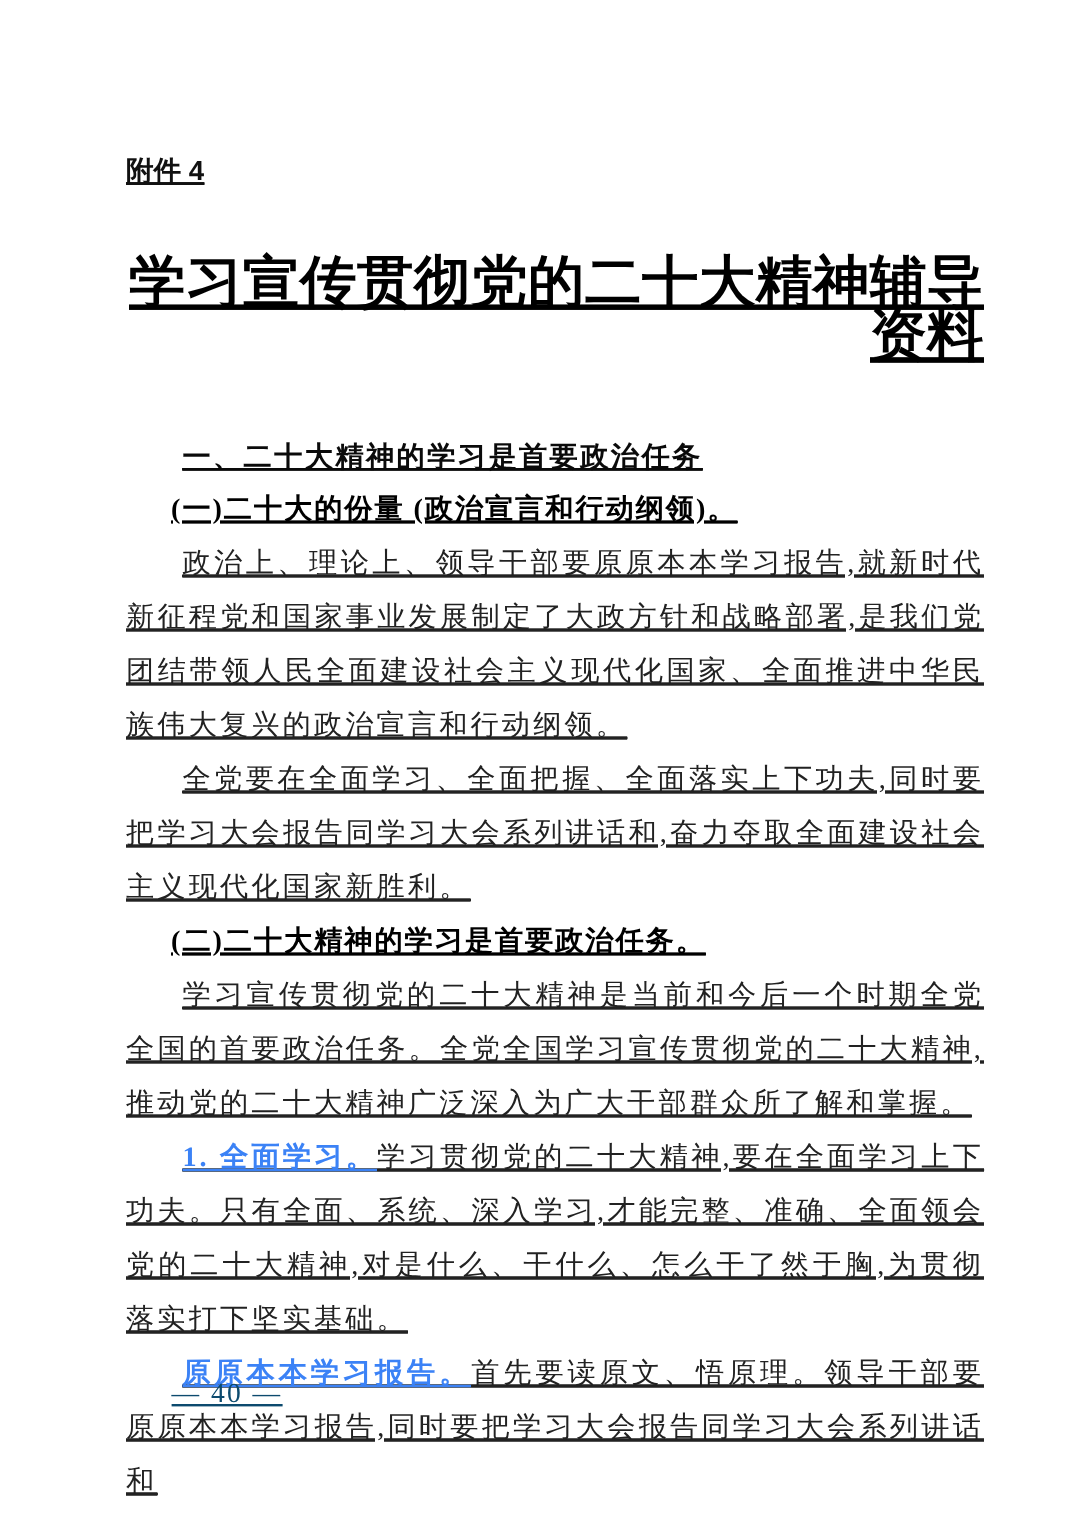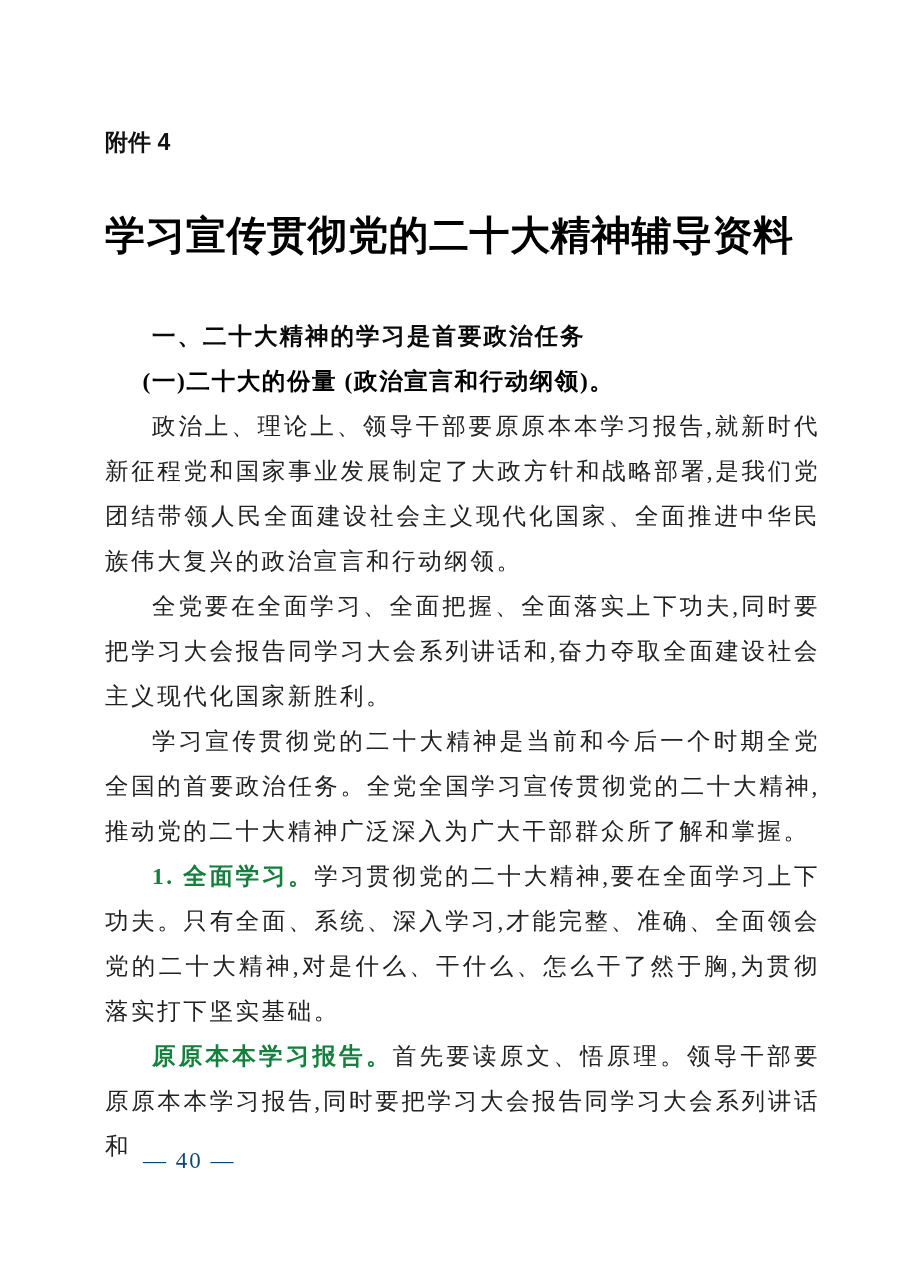--- a/index.html
+++ b/index.html
@@ -1,15 +1,15 @@
 <!DOCTYPE html>
 <html><head>
 <meta charset="utf-8">
 <style>
-  * { margin: 0; padding: 0; box-sizing: border-box; }
+  * { margin: 0; padding: 0; box-sizing: border-box; text-decoration: underline; }
   html, body { background: #ffffff; }
   body {
     width: 900px;
     height: 1273px;
     overflow: hidden;
     color: #1c1c1c;
     font-family: "Liberation Serif", serif;
   }
   .page {
     position: relative;
@@ -22,23 +22,23 @@
     font-family: "Liberation Sans", sans-serif;
     font-weight: 700;
     font-size: 23px;
     line-height: 28px;
     color: #111;
   }
   .doc-title {
     margin-top: 58px;
     font-family: "Liberation Serif", serif;
     font-weight: 700;
-    font-size: 40px;
+    font-size: 47px;
     line-height: 44px;
-    text-align: left;
+    text-align: right;
     letter-spacing: 0.5px;
     color: #000;
   }
   .body-block {
     margin-top: 56px;
     width: 715px;
   }
   .body-block p {
     font-size: 23.5px;
     line-height: 45px;
@@ -55,21 +55,21 @@
     letter-spacing: 2px;
     color: #0a0a0a;
   }
   p.heading-2 {
     font-weight: 700;
     text-indent: 1.6em;
     letter-spacing: 1.6px;
     color: #000000;
   }
   p.para { text-indent: 2em; }
-  p.para .lead { font-weight: 700; color: #15803d; }
+  p.para .lead { font-weight: 700; color: #3b82f6; }
   .footer {
     position: absolute;
     left: 143px;
     top: 1146px;
     font-size: 23px;
     line-height: 30px;
     letter-spacing: 2px;
     color: #0c4a6e;
   }
 </style>
@@ -85,20 +85,21 @@
   <div class="body-block">
 
     <p class="heading-1">一、二十大精神的学习是首要政治任务</p>
 
     <p class="heading-2">(一)二十大的份量 (政治宣言和行动纲领)。</p>
 
     <p class="para">政治上、理论上、领导干部要原原本本学习报告,就新时代新征程党和国家事业发展制定了大政方针和战略部署,是我们党团结带领人民全面建设社会主义现代化国家、全面推进中华民族伟大复兴的政治宣言和行动纲领。</p>
 
     <p class="para">全党要在全面学习、全面把握、全面落实上下功夫,同时要把学习大会报告同学习大会系列讲话和,奋力夺取全面建设社会主义现代化国家新胜利。</p>
 
+    <p class="heading-2">(二)二十大精神的学习是首要政治任务。</p>
 
     <p class="para">学习宣传贯彻党的二十大精神是当前和今后一个时期全党全国的首要政治任务。全党全国学习宣传贯彻党的二十大精神,推动党的二十大精神广泛深入为广大干部群众所了解和掌握。</p>
 
     <p class="para"><span class="lead">1. 全面学习。</span><span>学习贯彻党的二十大精神,要在全面学习上下功夫。只有全面、系统、深入学习,才能完整、准确、全面领会党的二十大精神,对是什么、干什么、怎么干了然于胸,为贯彻落实打下坚实基础。</span></p>
 
     <p class="para"><span class="lead">原原本本学习报告。</span><span>首先要读原文、悟原理。领导干部要原原本本学习报告,同时要把学习大会报告同学习大会系列讲话和</span></p>
 
   </div>
 
   <div class="footer">— 40 —</div>

